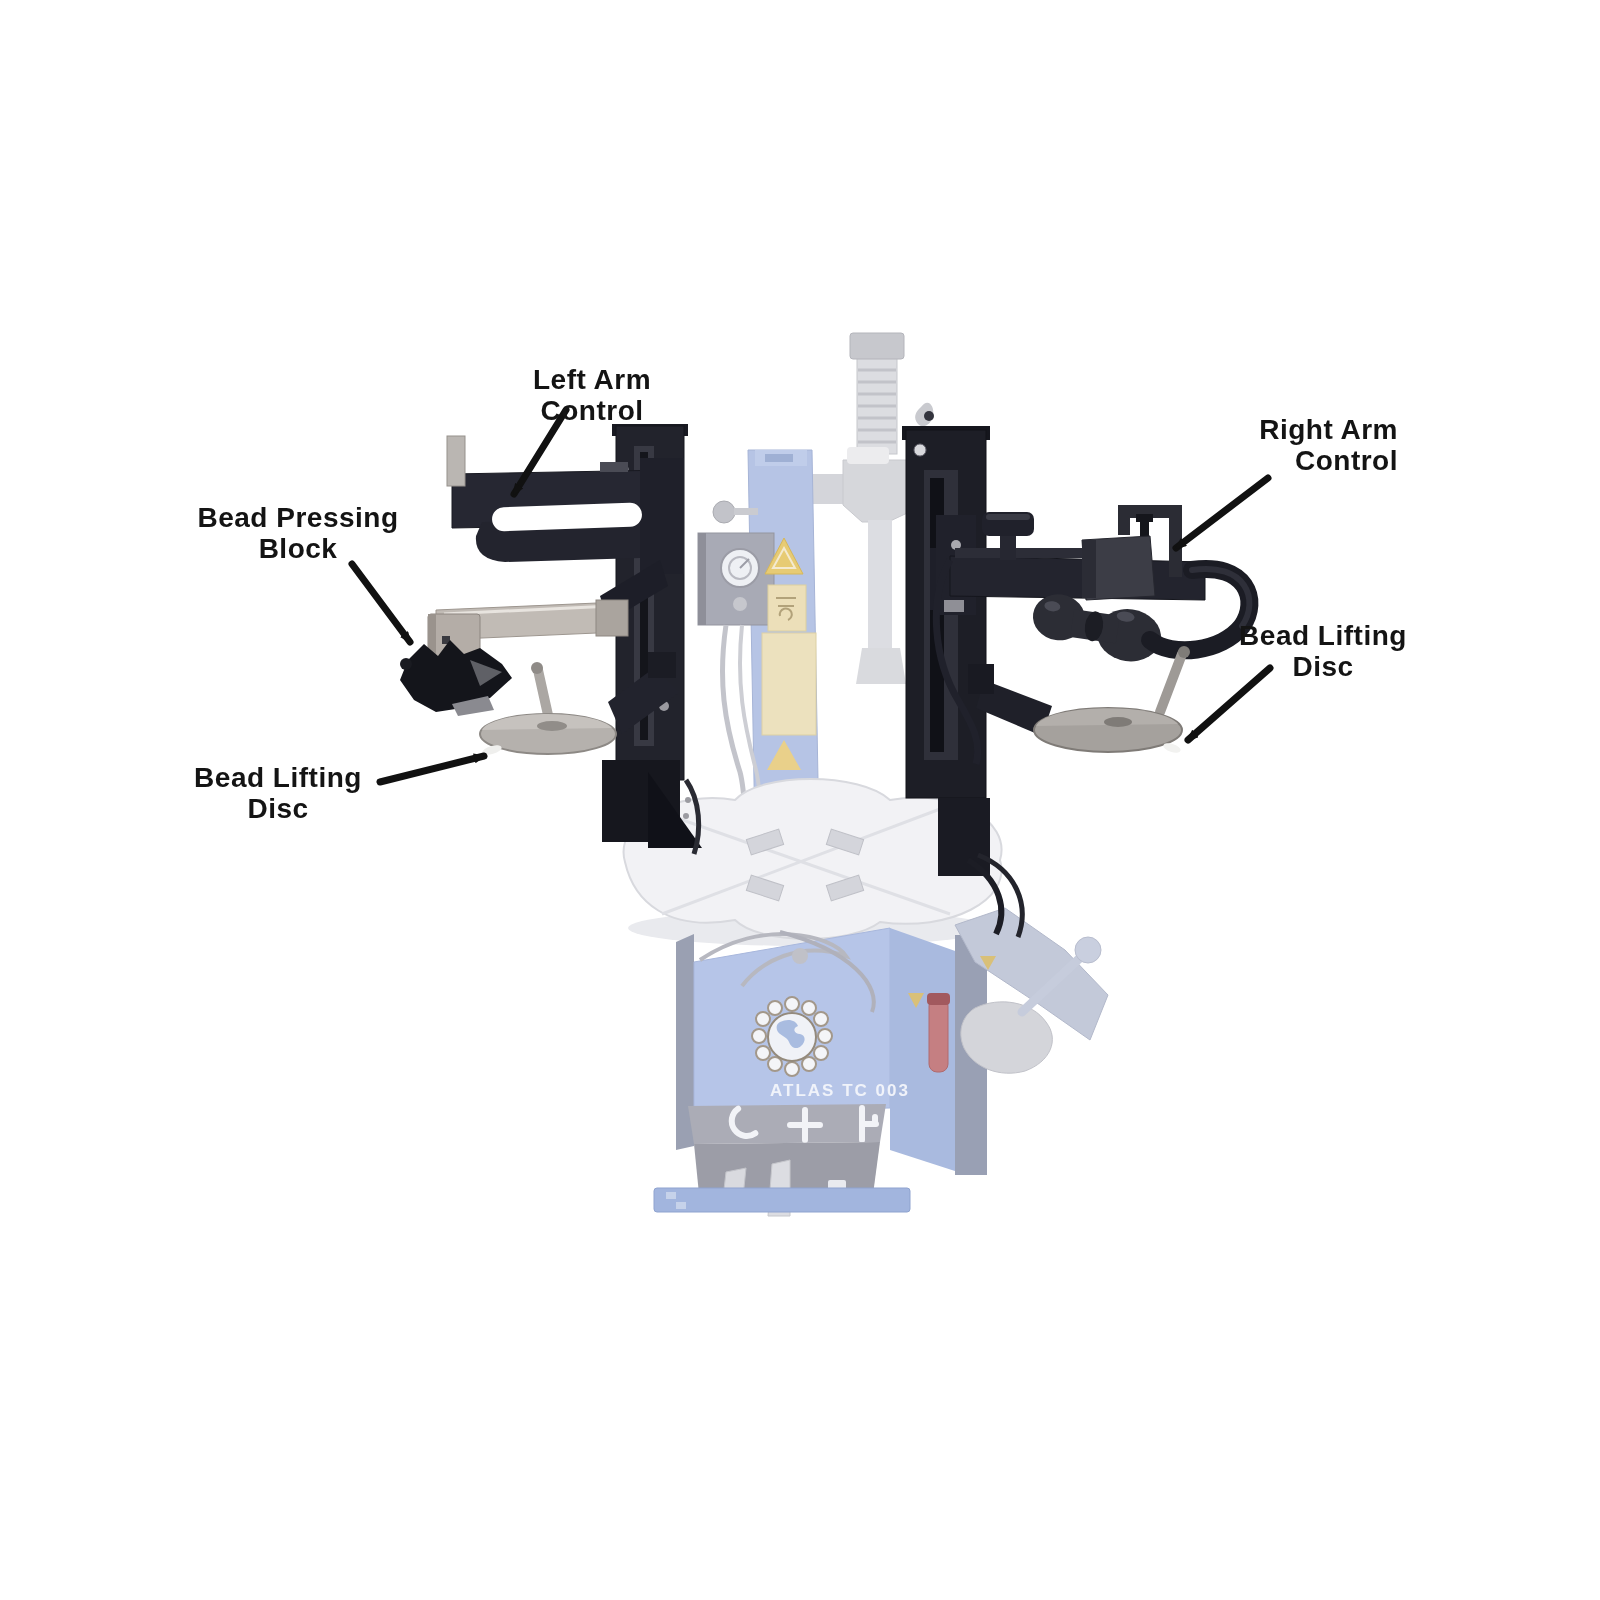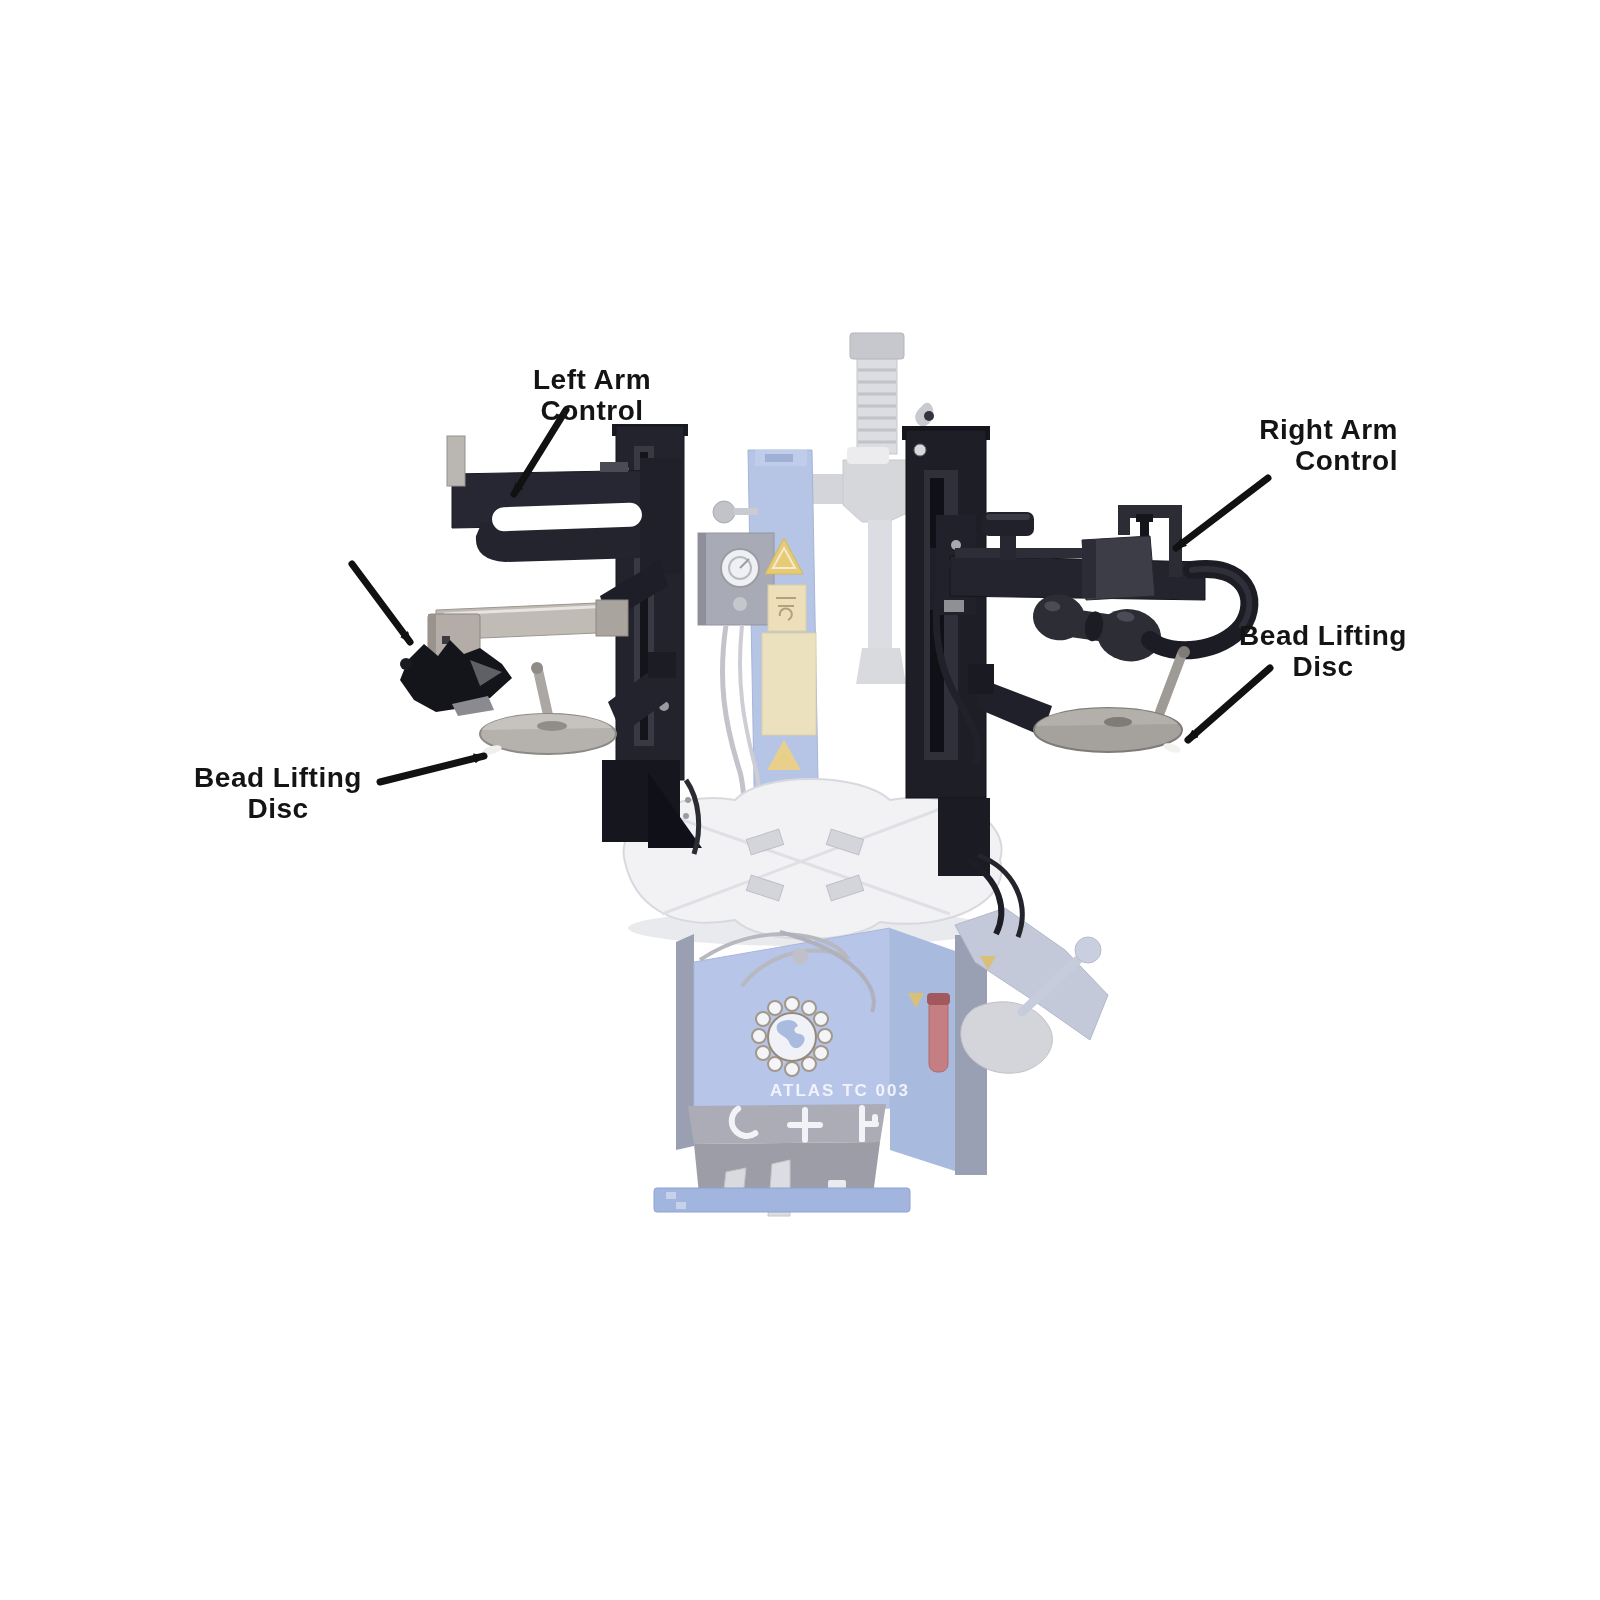--- a/index.html
+++ b/index.html
@@ -277,19 +277,21 @@
     <line x1="566" y1="410" x2="514" y2="494" marker-end="url(#ah)"></line>
     <line x1="352" y1="564" x2="410" y2="642" marker-end="url(#ah)"></line>
     <line x1="380" y1="782" x2="484" y2="756" marker-end="url(#ah)"></line>
     <line x1="1268" y1="478" x2="1176" y2="548" marker-end="url(#ah)"></line>
     <line x1="1270" y1="668" x2="1188" y2="740" marker-end="url(#ah)"></line>
   </g>
 </svg>
 
   <div class="callout" id="label-left-arm-control">Left Arm
 Control</div>
+  <div class="callout" id="label-bead-pressing-block">Bead Pressing
+Block</div>
   <div class="callout" id="label-bead-lifting-disc-left">Bead Lifting
 Disc</div>
   <div class="callout" id="label-right-arm-control">Right Arm
 Control</div>
   <div class="callout" id="label-bead-lifting-disc-right">Bead Lifting
 Disc</div>
 </div>
 
 </body></html>

